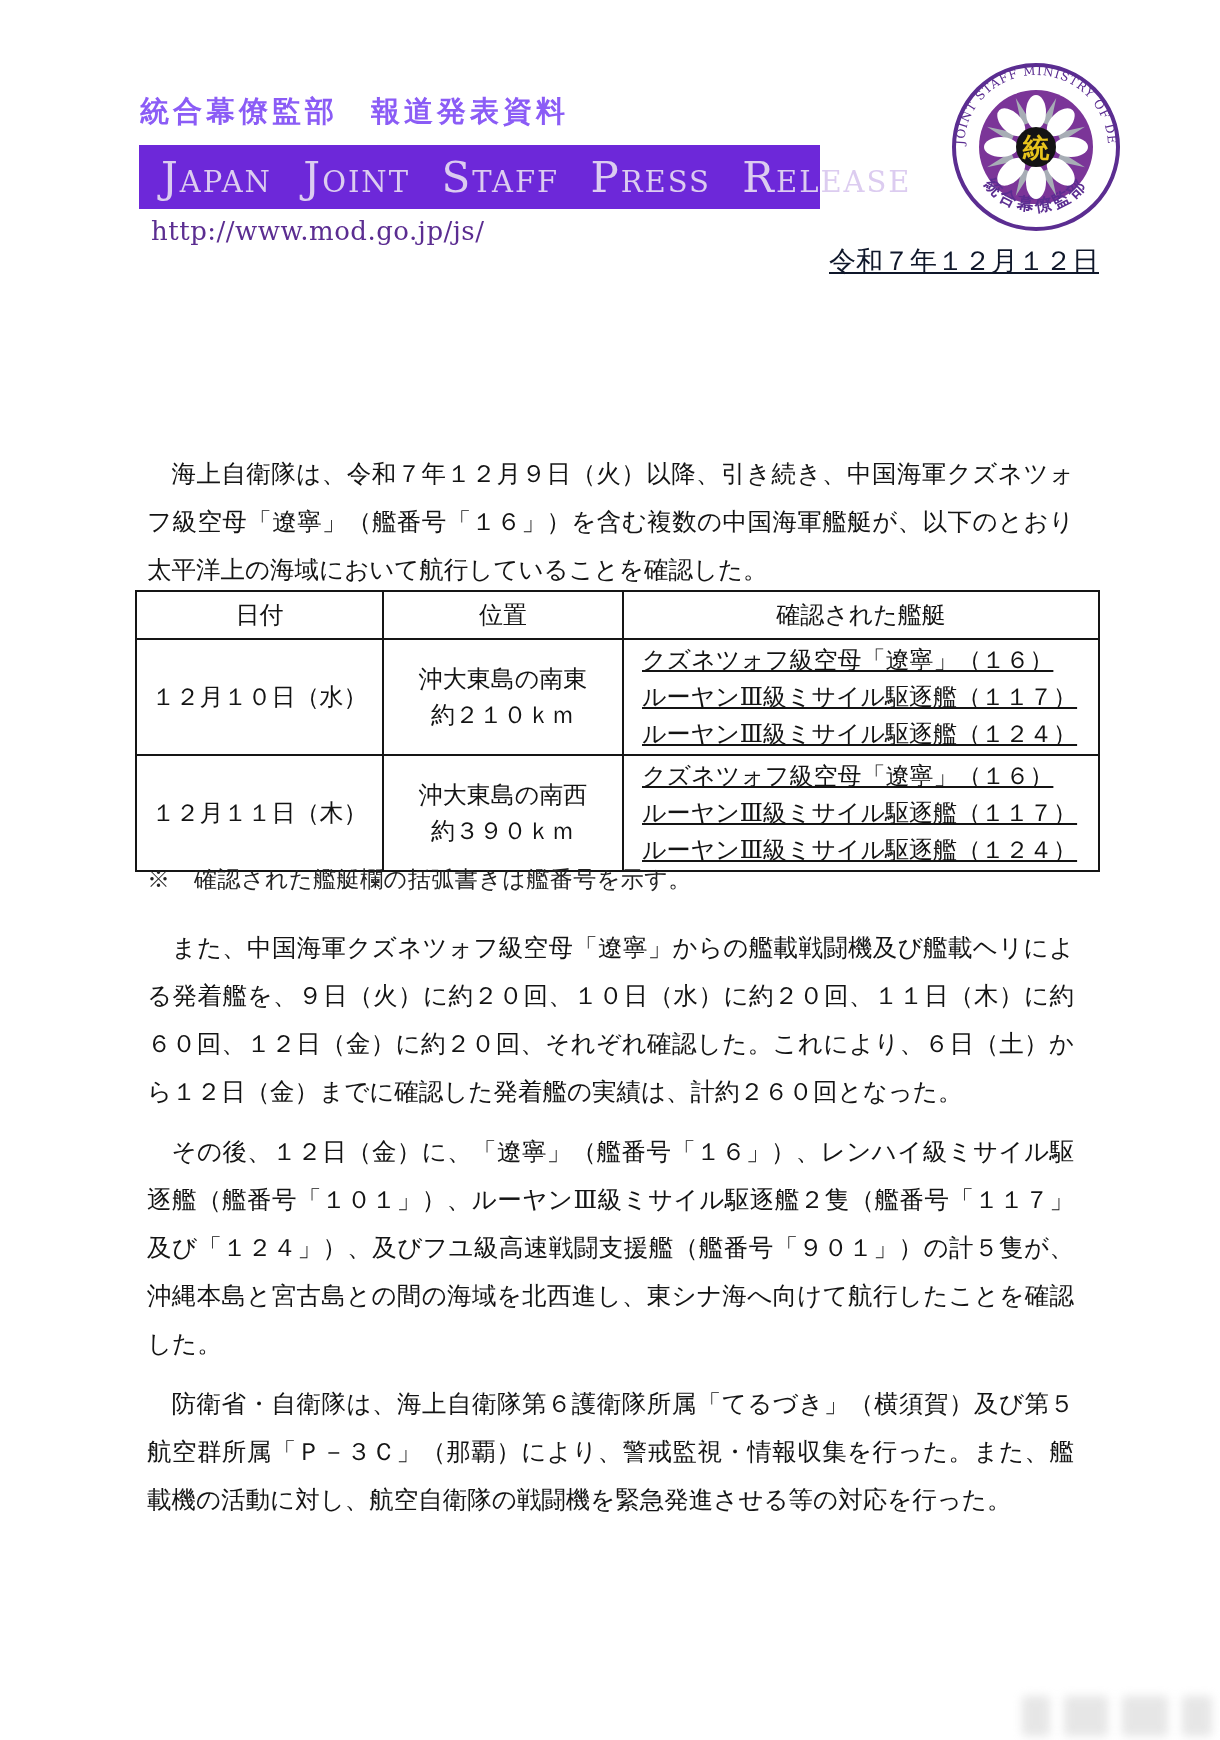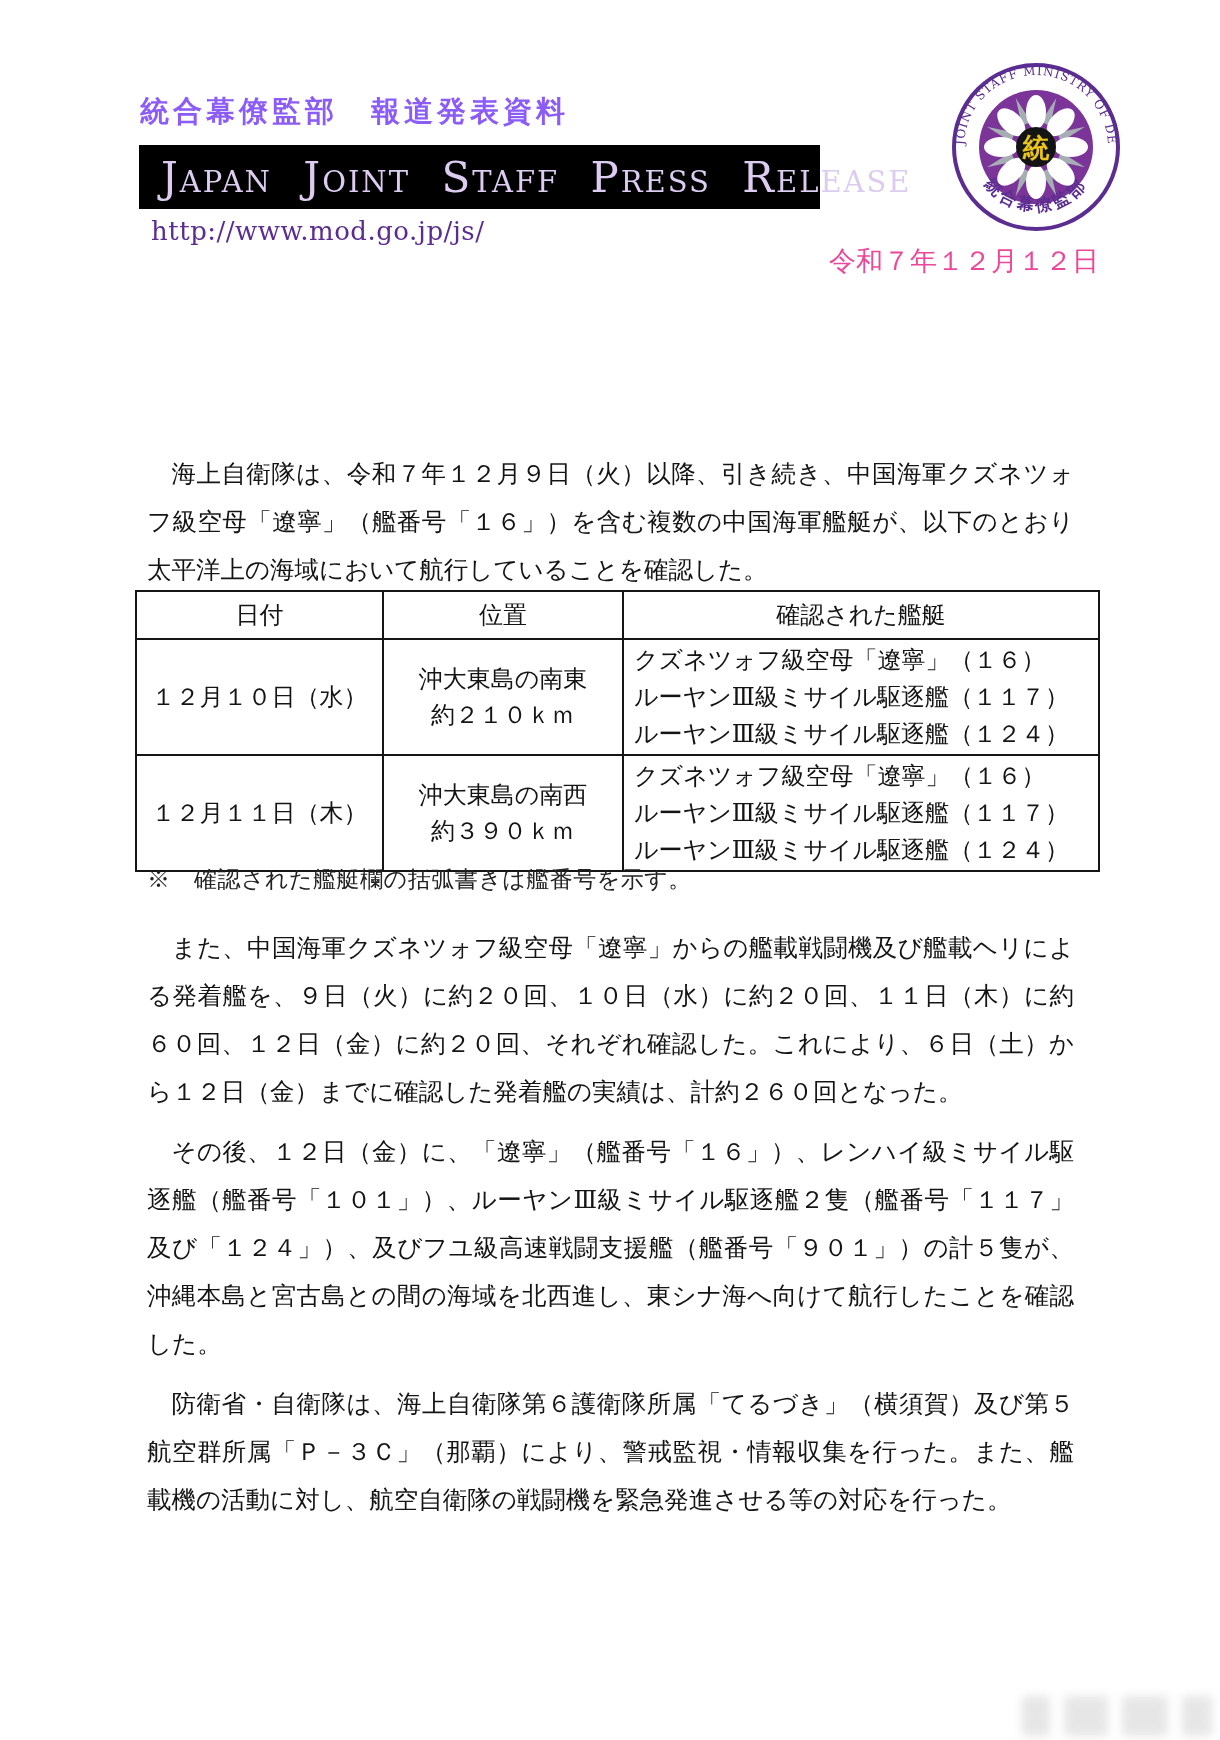--- a/index.html
+++ b/index.html
@@ -13,38 +13,38 @@
   }
   
   .agency-title{
     position:absolute;left:140px;top:92px;
     font-family:"DejaVu Sans", sans-serif;
     font-weight:bold;font-size:29px;letter-spacing:4px;
     color:#8b5cf6;white-space:nowrap;
   }
   .banner{
     position:absolute;left:139px;top:145px;width:681px;height:64px;
-    background:#000000;display:flex;align-items:center;
+    background:#6d28d9;display:flex;align-items:center;
   }
   .banner-text{
     padding-left:22px;
     font-size:42px;font-variant:small-caps;
     letter-spacing:2px;word-spacing:16px;
     color:#dcccf0;white-space:nowrap;
   }
   .site-url{
     position:absolute;left:151px;top:216px;
     font-size:26px;color:#5b2d91;letter-spacing:0.5px;
   }
   .emblem{position:absolute;left:951px;top:62px;width:170px;height:170px;}
   
   .meta-block{
     position:absolute;top:242px;right:121px;
     font-size:27px;line-height:38px;
-    color:#ec4899;white-space:nowrap;
+    color:#0f172a;white-space:nowrap;text-decoration:underline;
   }
   
   .doc-title{
     position:absolute;top:351px;left:0;width:1120px;
     text-align:center;font-size:31px;letter-spacing:4px;
     color:#111;
   }
   
   .para{
     position:absolute;left:135px;width:951px;
@@ -62,21 +62,21 @@
   }
   .ship-table td,.ship-table th{
     border:2px solid #151515;font-weight:normal;margin-top:24px;
   }
   .col-date{width:243px;}
   .col-loc{width:236px;border-radius:15px;}
   .col-ships{width:472px;}
   .ship-table thead th{height:44px;text-align:center;vertical-align:middle;}
   .ship-table tbody td{height:112px;vertical-align:middle;}
   .cell-center{text-align:center;line-height:36px;}
-  .ships-cell{padding-left:10px;line-height:37px;text-align:left;}
+  .ships-cell{padding-left:18px;line-height:37px;text-align:left;text-decoration:underline;}
   .footnote{
     position:absolute;left:147px;top:864px;
     font-size:23px;color:#222;letter-spacing:0.5px;
   }
   
   .watermark{
     position:absolute;left:1022px;top:1688px;width:190px;height:48px;
     display:flex;gap:14px;align-items:flex-end;
     filter:blur(5px);opacity:0.35;
   }

